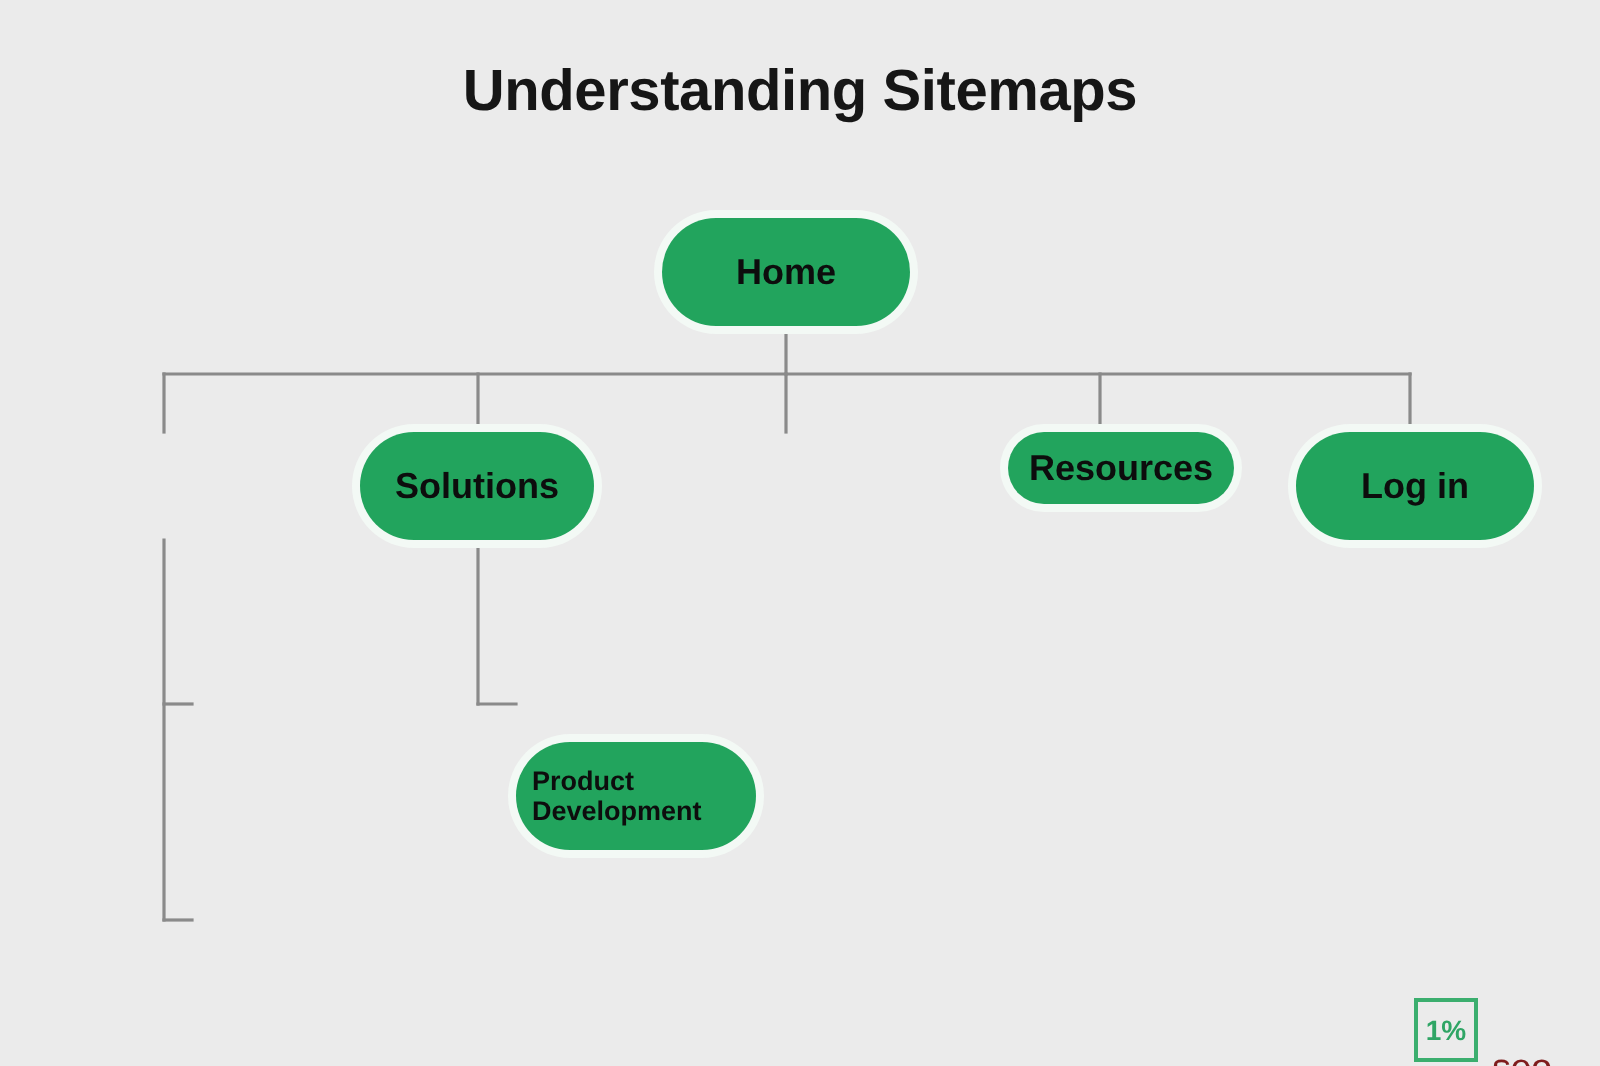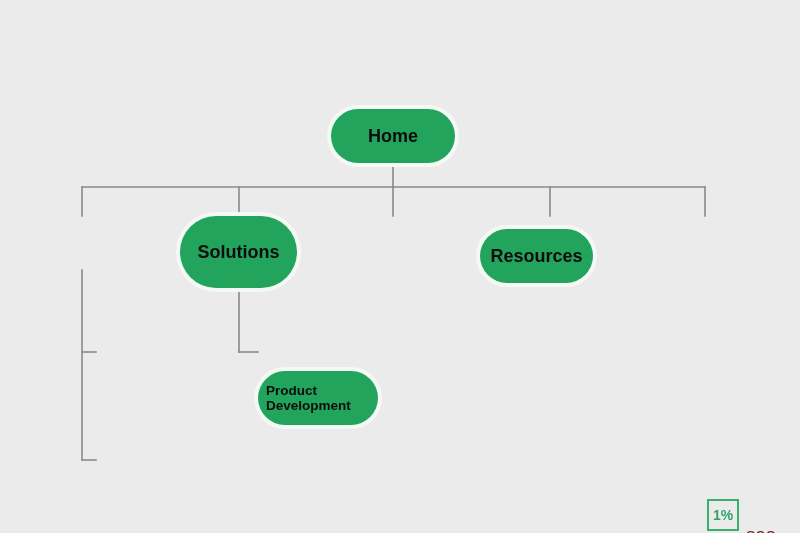--- a/index.html
+++ b/index.html
@@ -80,20 +80,21 @@
     color: #7f1d1d;
     letter-spacing: -0.3px;
     margin-top: 40px;
   }
 </style>
 </head>
 <body>
 
 <div id="canvas">
 
+  <div id="title">Understanding Sitemaps</div>
 
   <svg id="connectors" viewBox="0 0 800 533" width="800" height="533" aria-hidden="true">
     <g stroke="#8a8a8a" stroke-width="1.6" fill="none" stroke-linecap="square">
 
       <path d="M393,163 L393,187"></path>
 
       <path d="M82,187 L705,187"></path>
 
       <path d="M82,187 L82,216"></path>
       <path d="M239,187 L239,216"></path>
@@ -108,29 +109,32 @@
       <path d="M239,270 L239,352"></path>
       <path d="M239,352 L258,352"></path>
     </g>
   </svg>
 
   <div class="node node-lg" style="left:331px; top:109px; width:124px; height:54px;">
     <span>Home</span>
   </div>
 
 
-  <div class="node node-lg" style="left:180px; top:216px; width:117px; height:72px;">
+  <div class="node node-lg" style="left:180px; top:216px; width:117px; height:54px;">
     <span>Solutions</span>
   </div>
 
 
-  <div class="node node-lg" style="left:480px; top:216px; width:113px; height:54px;margin-top:13px;">
+  <div class="node node-lg" style="left:504px; top:216px; width:113px; height:36px;">
     <span>Resources</span>
   </div>
 
+  <div class="node node-lg" style="left:648px; top:216px; width:119px; height:54px;">
+    <span>Log in</span>
+  </div>
 
 
 
   <div class="node node-sm" style="left:258px; top:325px; width:120px; height:54px; padding:0 8px;margin-top:46px;">
     <span>Product Development</span>
   </div>
 
   <div id="logo">
     <div id="logo-badge">1%</div>
     <div id="logo-word">seo</div>

